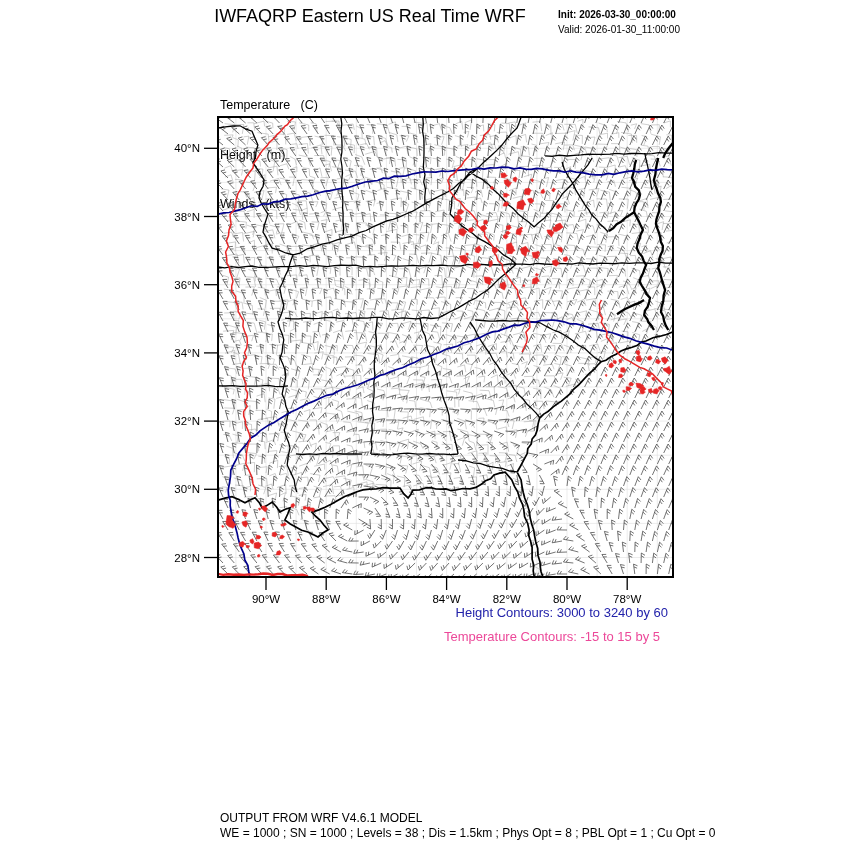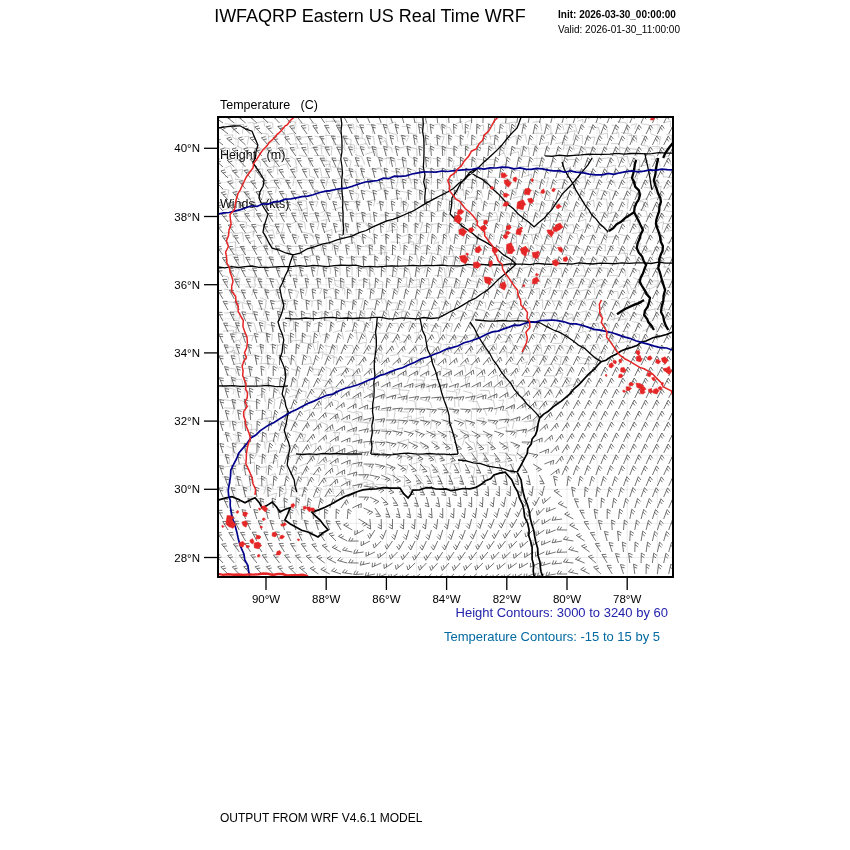--- a/index.html
+++ b/index.html
@@ -85,19 +85,20 @@
       <text x="446.6" y="603" text-anchor="middle">84°W</text>
       <line x1="506.8" y1="577" x2="506.8" y2="590" stroke="#000" stroke-width="1.3"></line>
       <text x="506.8" y="603" text-anchor="middle">82°W</text>
       <line x1="567" y1="577" x2="567" y2="590" stroke="#000" stroke-width="1.3"></line>
       <text x="567" y="603" text-anchor="middle">80°W</text>
       <line x1="627.2" y1="577" x2="627.2" y2="590" stroke="#000" stroke-width="1.3"></line>
       <text x="627.2" y="603" text-anchor="middle">78°W</text>
     </svg>
 
   <div class="legend" id="legend-height" style="color: rgb(34, 34, 170); margin-left: 40px;">Height Contours: 3000 to 3240 by 60</div>
-  <div class="legend" id="legend-temp" style="color: #0369a1;">Temperature Contours: -15 to 15 by 5</div>
+  <div class="legend" id="legend-temp" style="color: #ec4899;">Temperature Contours: -15 to 15 by 5</div>
 
   <div class="footer">
     <div>OUTPUT FROM WRF V4.6.1 MODEL</div>
+    <div>WE = 1000 ; SN = 1000 ; Levels = 38 ; Dis = 1.5km ; Phys Opt = 8 ; PBL Opt = 1 ; Cu Opt = 0</div>
   </div>
 
 </div>
 
 </body></html>

